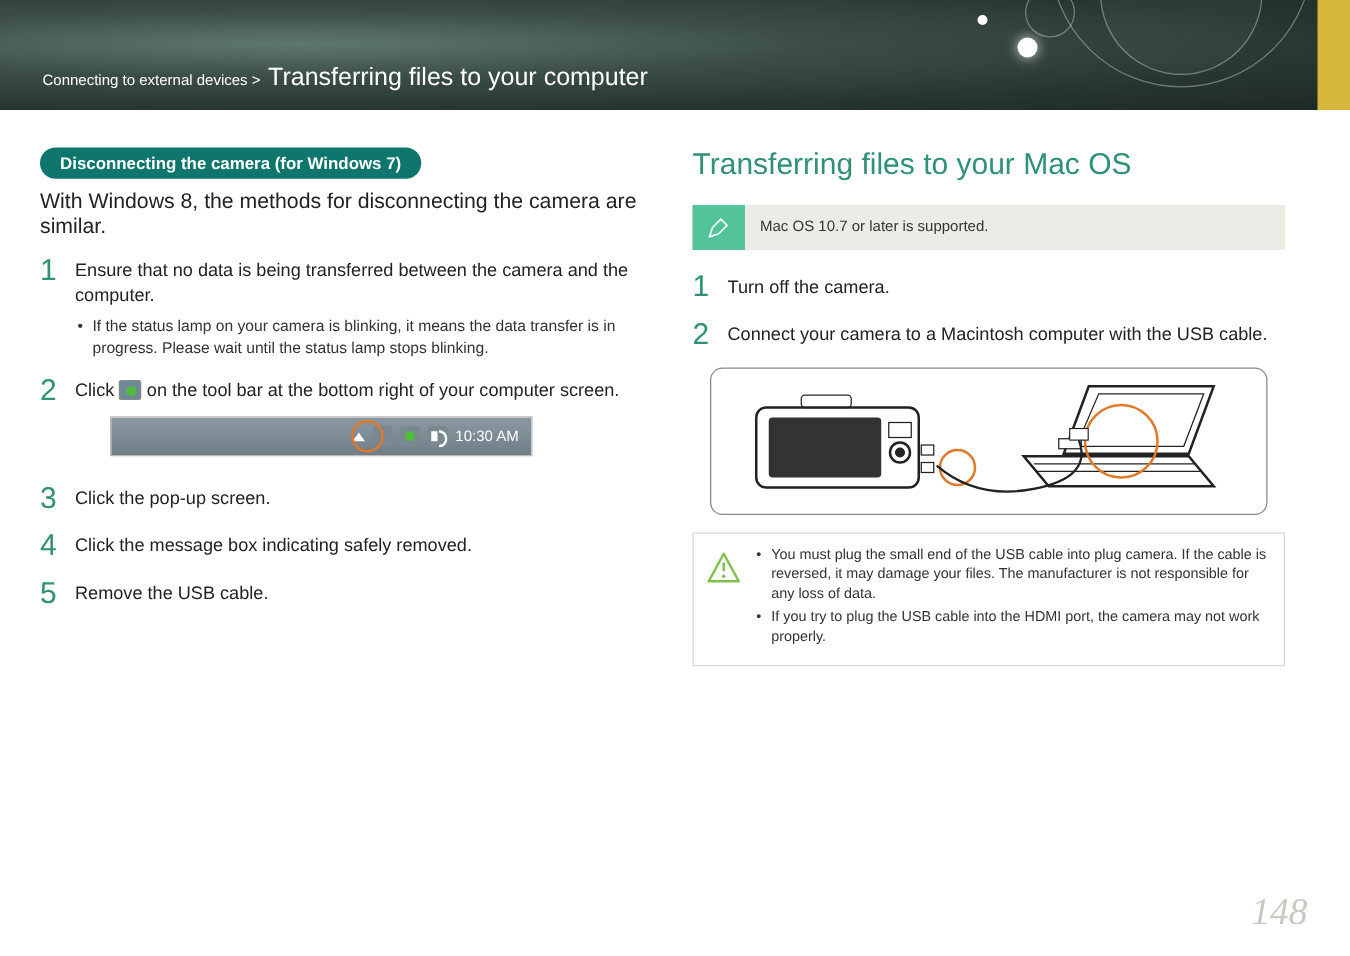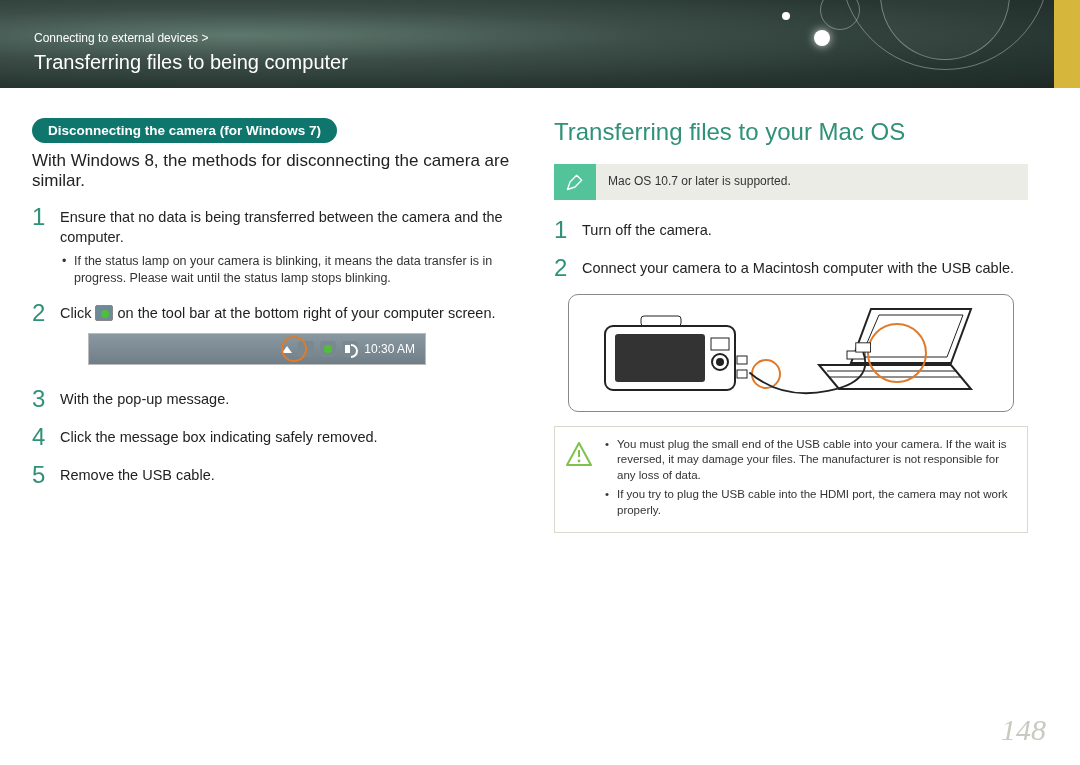--- a/index.html
+++ b/index.html
@@ -36,21 +36,20 @@
   .c4 { width: 8px; height: 8px; right: 290px; top: 12px; background:#fff; border:none;}
   .c5 { width: 40px; height: 40px; right: 220px; top: -10px; }
   .breadcrumb {
     position: absolute;
     left: 34px; bottom: 14px;
     color: #fff;
     font-size: 12px;
     display: flex;
     align-items: baseline;
     gap: 6px;
-    flex-direction: column;
   }
   .breadcrumb .title {
     font-size: 20px;
     font-weight: 400;
   }
   .content {
     display: flex;
     padding: 30px 20px 0 20px;
     gap: 24px;
   }
@@ -221,21 +220,21 @@
 
   <div class="top-banner">
     <div class="circle c1"></div>
     <div class="circle c2"></div>
     <div class="circle c3"></div>
     <div class="circle c4"></div>
     <div class="circle c5"></div>
     <div class="accent-bar"></div>
     <div class="breadcrumb">
       <span>Connecting to external devices &gt;</span>
-      <span class="title">Transferring files to being computer</span>
+      <span class="title">Transferring files to your computer</span>
     </div>
   </div>
 
   <div class="content">
 
     <div class="col">
       <div class="pill">Disconnecting the camera (for Windows 7)</div>
       <div class="intro">With Windows 8, the methods for disconnecting the camera are similar.</div>
 
       <div class="step">
@@ -258,21 +257,21 @@
             <div class="ticon green"></div>
             <div class="ticon vol"></div>
             <span>10:30 AM</span>
             <div class="ring"></div>
           </div>
         </div>
       </div>
 
       <div class="step">
         <div class="step-num">3</div>
-        <div class="step-body"><span>With the pop-up message.</span></div>
+        <div class="step-body"><span>Click the pop-up screen.</span></div>
       </div>
       <div class="step">
         <div class="step-num">4</div>
         <div class="step-body"><span>Click the message box indicating safely removed.</span></div>
       </div>
       <div class="step">
         <div class="step-num">5</div>
         <div class="step-body"><span>Remove the USB cable.</span></div>
       </div>
     </div>
@@ -328,21 +327,21 @@
 
       <div class="warn-box">
         <div class="warn-icon">
           <svg viewBox="0 0 28 26" width="28" height="26">
             <polygon points="14,2 26,24 2,24" fill="none" stroke="#7fc24a" stroke-width="2" stroke-linejoin="round"></polygon>
             <line x1="14" y1="9" x2="14" y2="16" stroke="#7fc24a" stroke-width="2"></line>
             <circle cx="14" cy="20" r="1.4" fill="#7fc24a"></circle>
           </svg>
         </div>
         <div class="warn-list">
-          <div class="wb">You must plug the small end of the USB cable into your camera. If the wait is reversed, it may damage your files. The manufacturer is not responsible for any loss of data.</div>
+          <div class="wb">You must plug the small end of the USB cable into plug camera. If the cable is reversed, it may damage your files. The manufacturer is not responsible for any loss of data.</div>
           <div class="wb">If you try to plug the USB cable into the HDMI port, the camera may not work properly.</div>
         </div>
       </div>
 
     </div>
   </div>
 
   <div class="page-num">148</div>
 </div>
 

